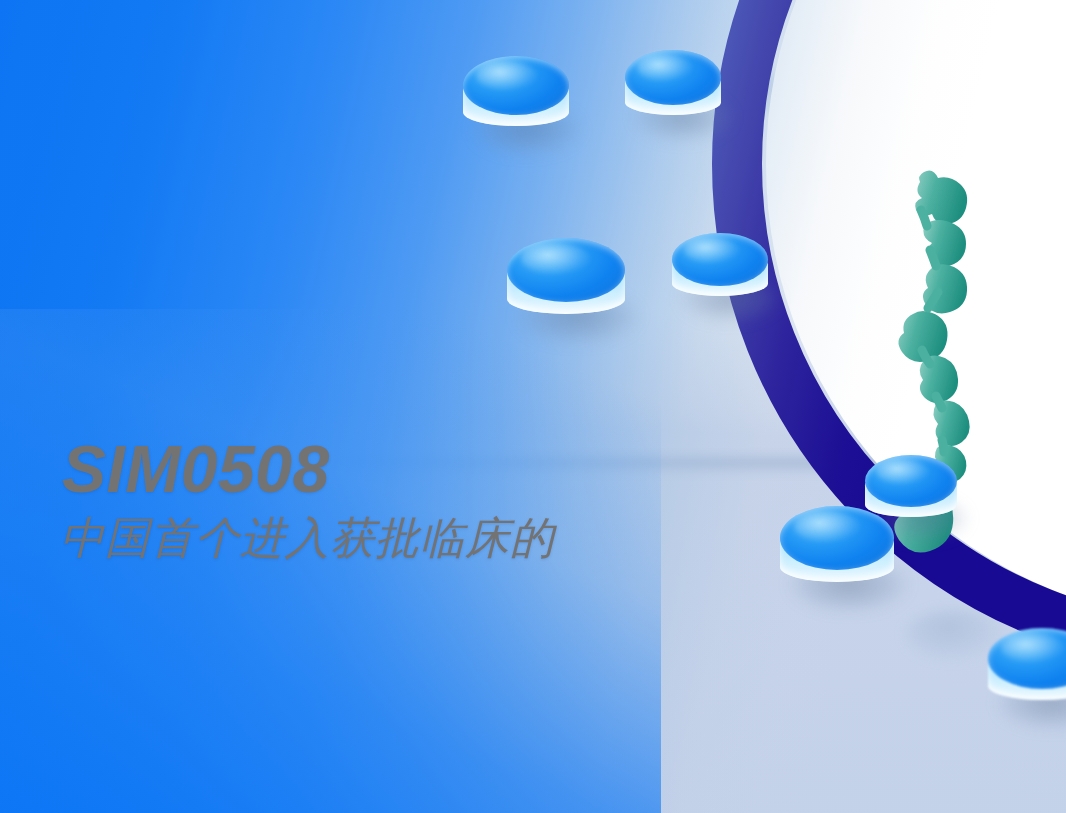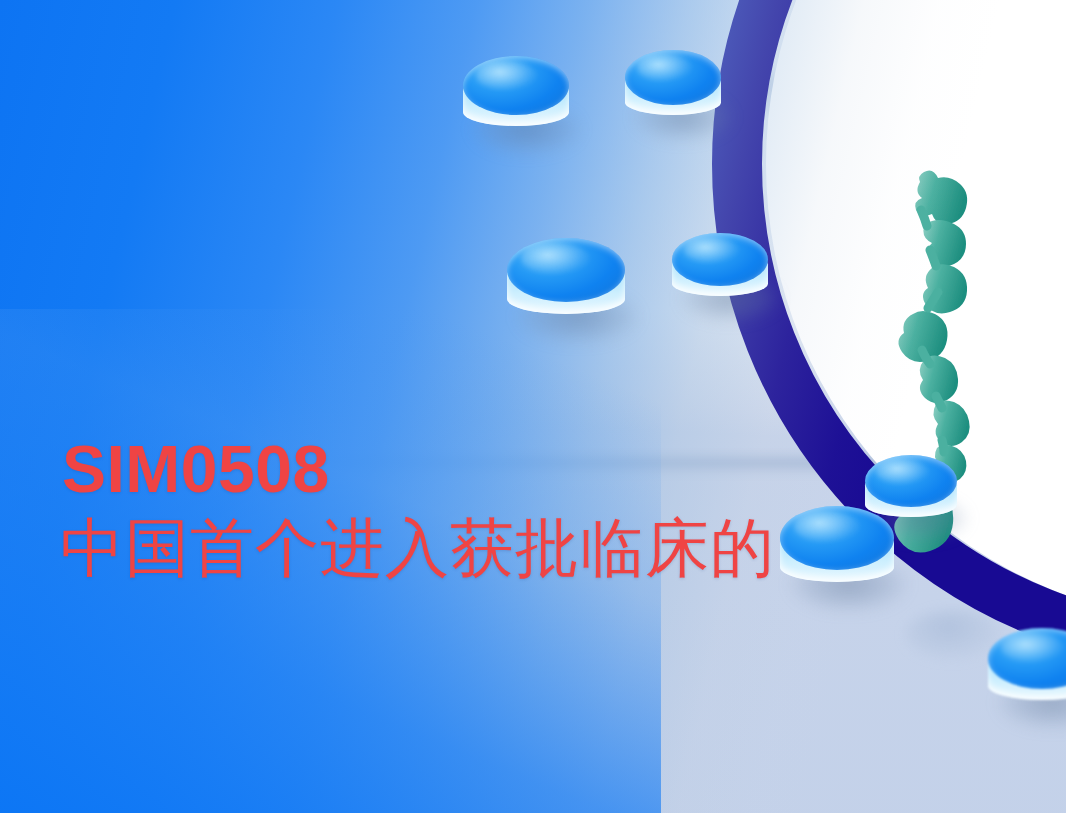--- a/index.html
+++ b/index.html
@@ -97,33 +97,34 @@
         rgba(210,220,235,0) 80%);
   }
   .brand-wash-2{
     position:absolute;left:0;bottom:0;width:62%;height:62%;
     background:linear-gradient(22deg,rgba(12,118,245,.95) 0%,rgba(26,126,245,.72) 32%,rgba(70,150,242,.30) 62%,rgba(120,175,235,0) 88%);
   }
 
   
   .copy{
     position:absolute;left:60px;top:436px;
-    color:#ef4444;
+    color:#737373;
+    font-style:italic;
     line-height:1;
     text-shadow:0 1px 3px rgba(10,60,140,.18);
   }
   .code{
     font-size:66px;
     font-weight:700;
     letter-spacing:.5px;
     margin:0 0 6px 2px;
     white-space:nowrap;
   }
   .sub-line{
-    font-size:64px;
+    font-size:44px;
     font-weight:500;
     letter-spacing:1px;
     white-space:nowrap;
     margin:0;
   }
   .sub-line.l1{margin-top:14px;}
   .sub-line.l2{margin-top:10px;}
 </style>
 </head>
 <body>

